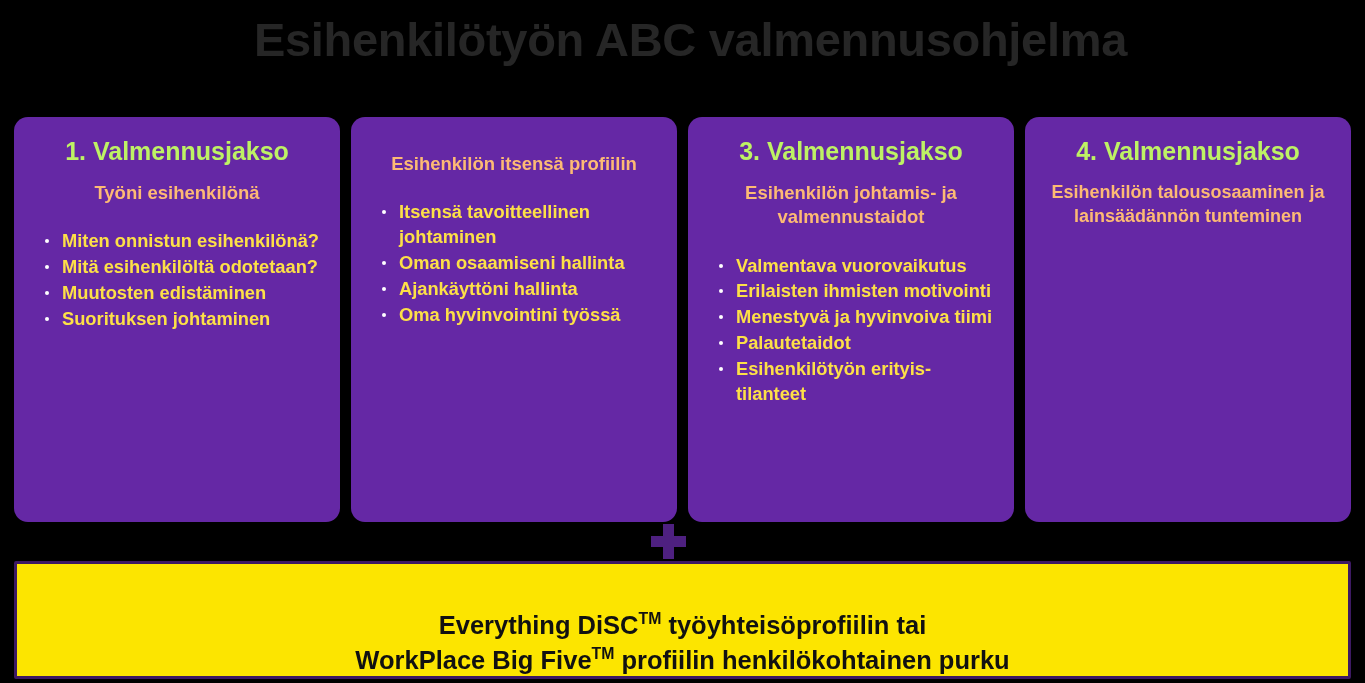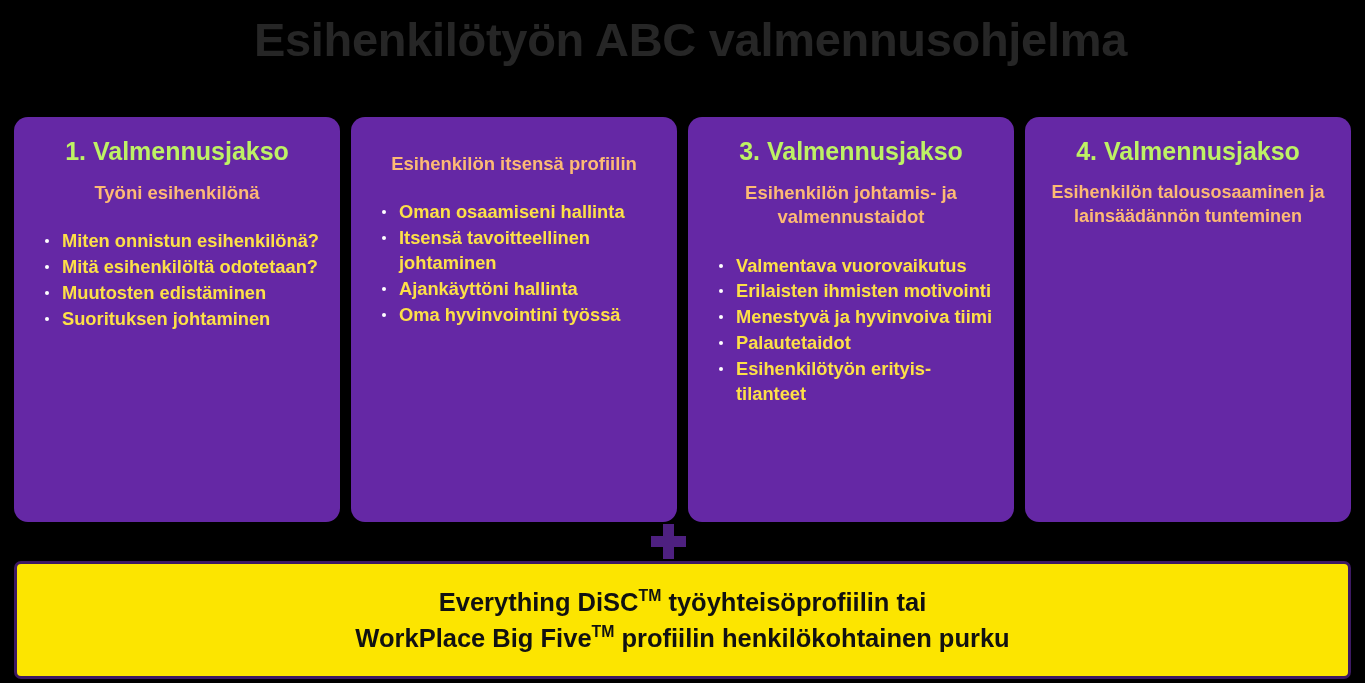--- a/index.html
+++ b/index.html
@@ -103,25 +103,25 @@
   }
   .plus-mark::before { left:12px; top:0; width:11px; height:35px; }
   .plus-mark::after  { left:0; top:12px; width:35px; height:11px; }
 
   .banner {
     position:absolute;
     left:14px; top:561px;
     width:1337px; height:118px;
     background:#FCE500;
     border:3px solid #3D1A63;
-    border-radius:7px;
+    border-radius:2px;
     display:flex;
     flex-direction:column;
     align-items:center;
-    justify-content:center;
+    justify-content:flex-end;
     gap:4px;
   }
   .banner-line {
     color:#111111;
     font-size:25.5px;
     font-weight:700;
     text-align:center;
     line-height:1.22;
     white-space:nowrap;
   }
@@ -143,22 +143,22 @@
         <li>Miten onnistun esihenkilönä?</li>
         <li>Mitä esihenkilöltä odotetaan?</li>
         <li>Muutosten edistäminen</li>
         <li>Suorituksen johtaminen</li>
       </ul>
     </div>
 
     <div class="card card-2">
       <div class="card-subtitle">Esihenkilön itsensä profiilin</div>
       <ul class="bullets">
+        <li>Itsensä tavoitteellinen johtaminen</li>
         <li>Oman osaamiseni hallinta</li>
-        <li>Itsensä tavoitteellinen johtaminen</li>
         <li>Ajankäyttöni hallinta</li>
         <li>Oma hyvinvointini työssä</li>
       </ul>
     </div>
 
     <div class="card card-3">
       <div class="card-heading">3. Valmennusjakso</div>
       <div class="card-subtitle">Esihenkilön johtamis- ja valmennustaidot</div>
       <ul class="bullets">
         <li>Valmentava vuorovaikutus</li>

